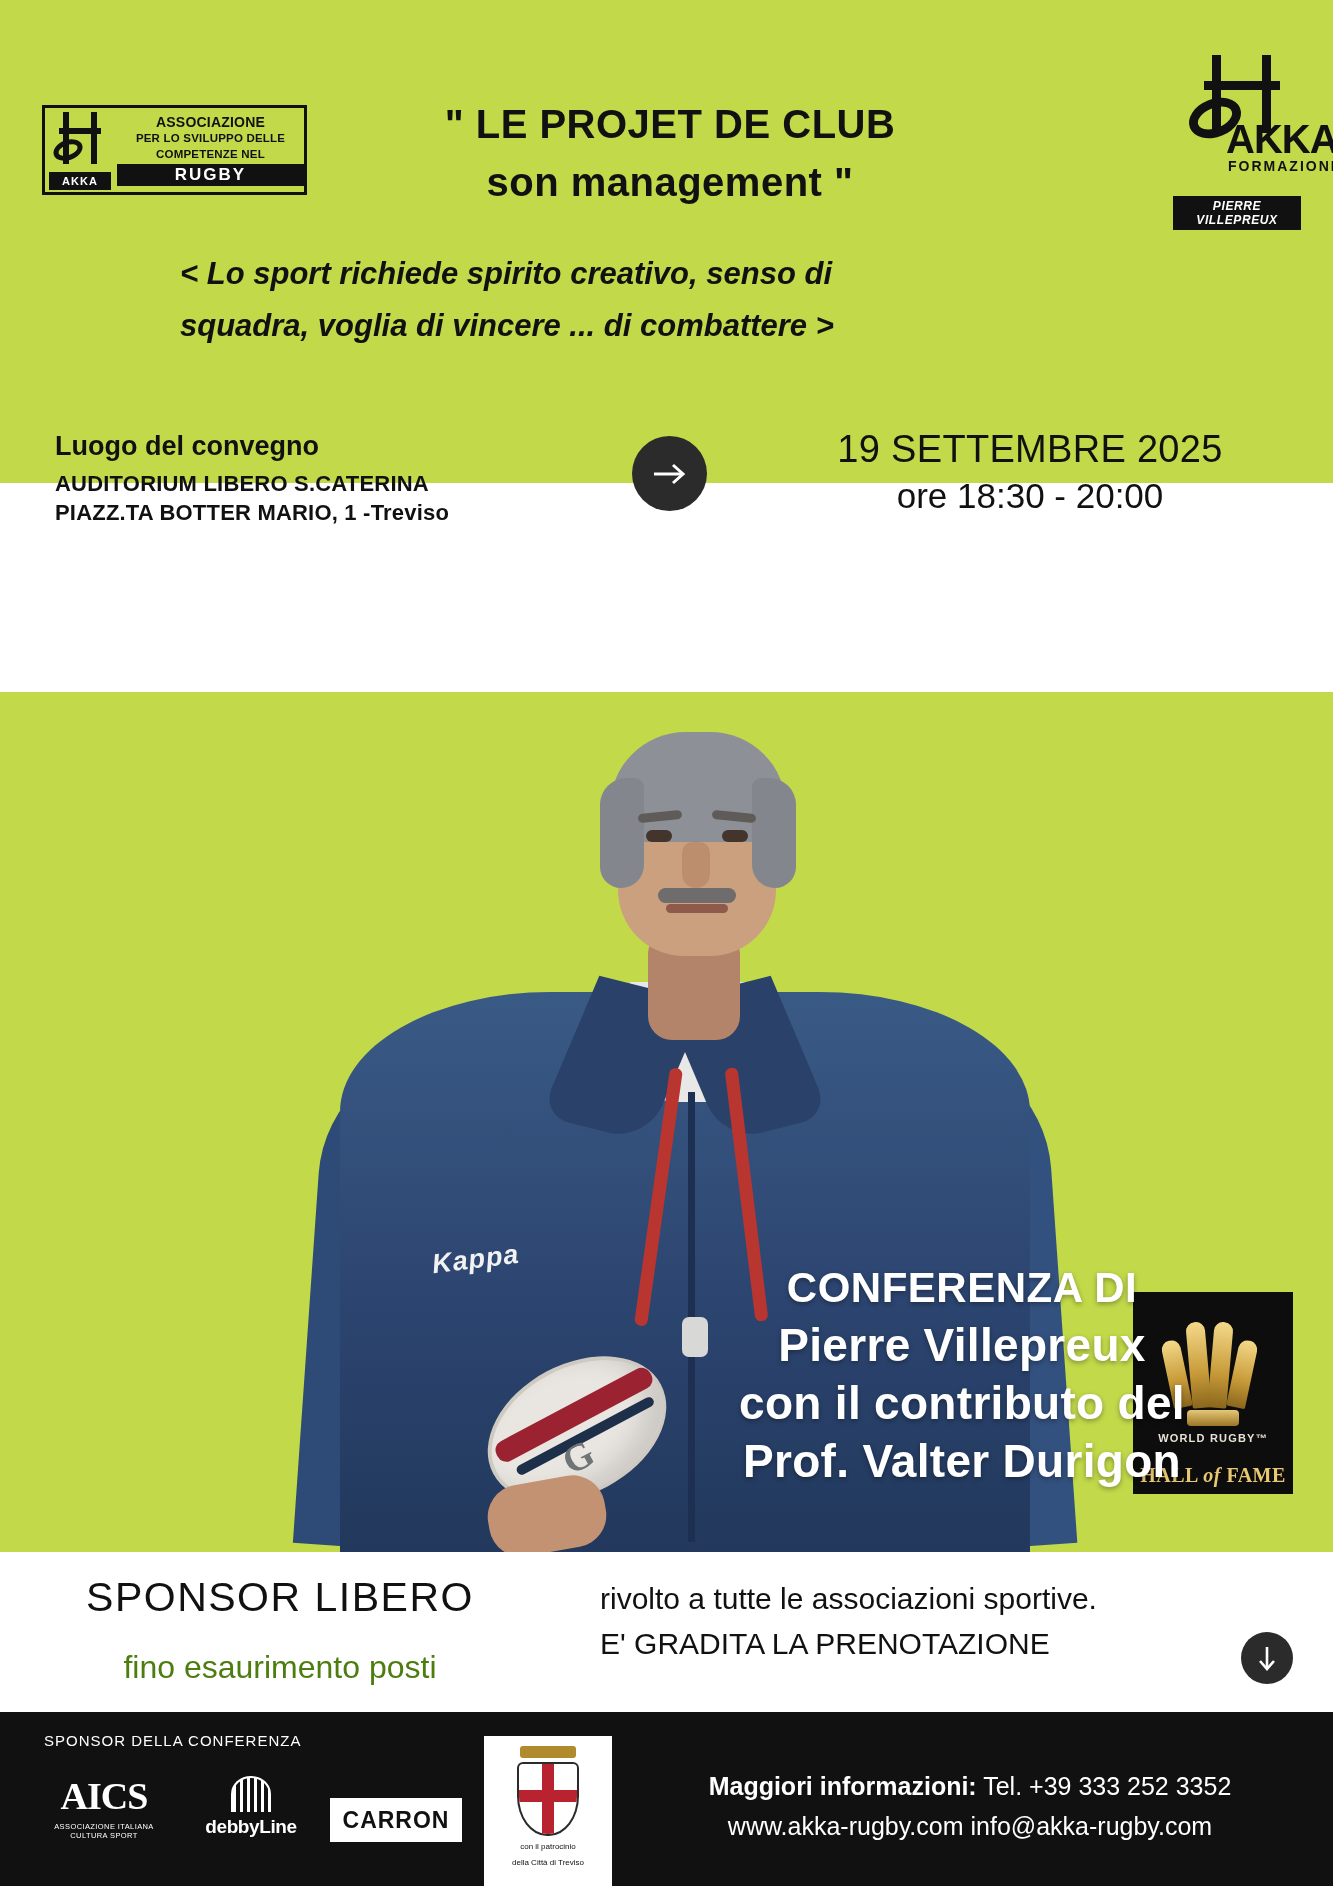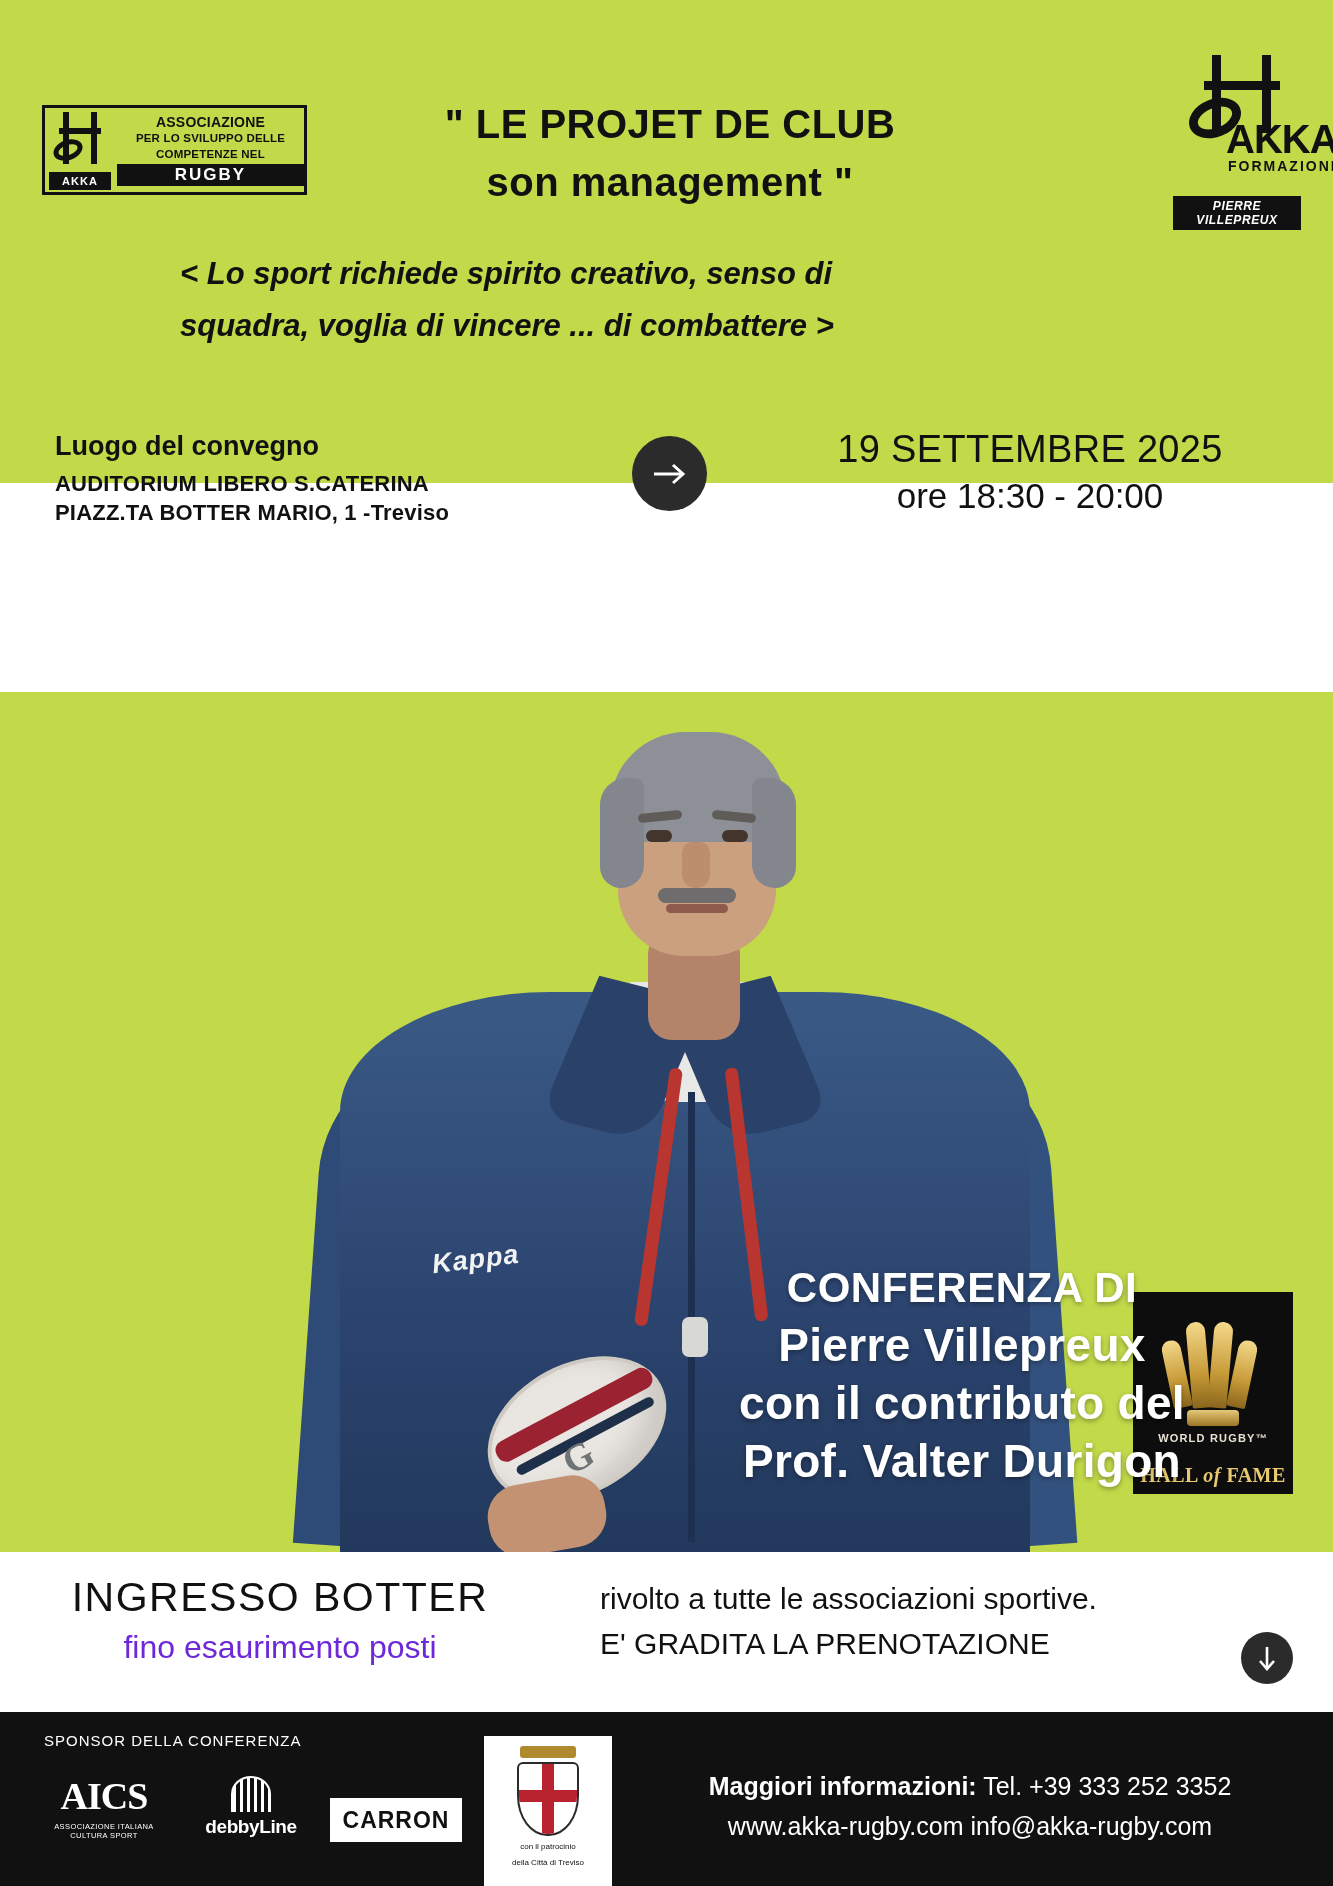--- a/index.html
+++ b/index.html
@@ -531,22 +531,22 @@
     width: 440px;
     text-align: center;
   }
   .ingresso-title {
     font-size: 41px;
     color: #111;
     letter-spacing: 1.5px;
   }
   .ingresso-sub {
     font-size: 32px;
-    color: #6d28d9;
-    margin-top: 8px;
+    color: #4d7c0f;
+    margin-top: 28px;
   }
   .ingresso-right {
     position: absolute;
     top: 24px; left: 600px;
     width: 640px;
   }
   .ingresso-r1 {
     font-size: 30px;
     color: #111;
     line-height: 45px;
@@ -810,21 +810,21 @@
     <div class="conf-text">
       <div class="conf-l1">CONFERENZA DI</div>
       <div class="conf-l2">Pierre Villepreux</div>
       <div class="conf-l3">con il contributo del</div>
       <div class="conf-l4">Prof. Valter Durigon</div>
     </div>
   </div>
 
   <div class="ingresso-band">
     <div class="ingresso-left">
-      <div class="ingresso-title">INGRESSO  BOTTER</div>
+      <div class="ingresso-title">SPONSOR  LIBERO</div>
       <div class="ingresso-sub">fino esaurimento posti</div>
     </div>
     <div class="ingresso-right">
       <div class="ingresso-r1">rivolto a tutte le associazioni sportive.</div>
       <div class="ingresso-r2">E' GRADITA LA PRENOTAZIONE</div>
     </div>
     <div class="down-circle">
       <svg width="24" height="30" viewBox="0 0 24 30" aria-hidden="true">
         <line x1="12" y1="4" x2="12" y2="25" stroke="#ffffff" stroke-width="2.6"></line>
         <polyline points="5,18 12,26 19,18" fill="none" stroke="#ffffff" stroke-width="2.6"></polyline>

